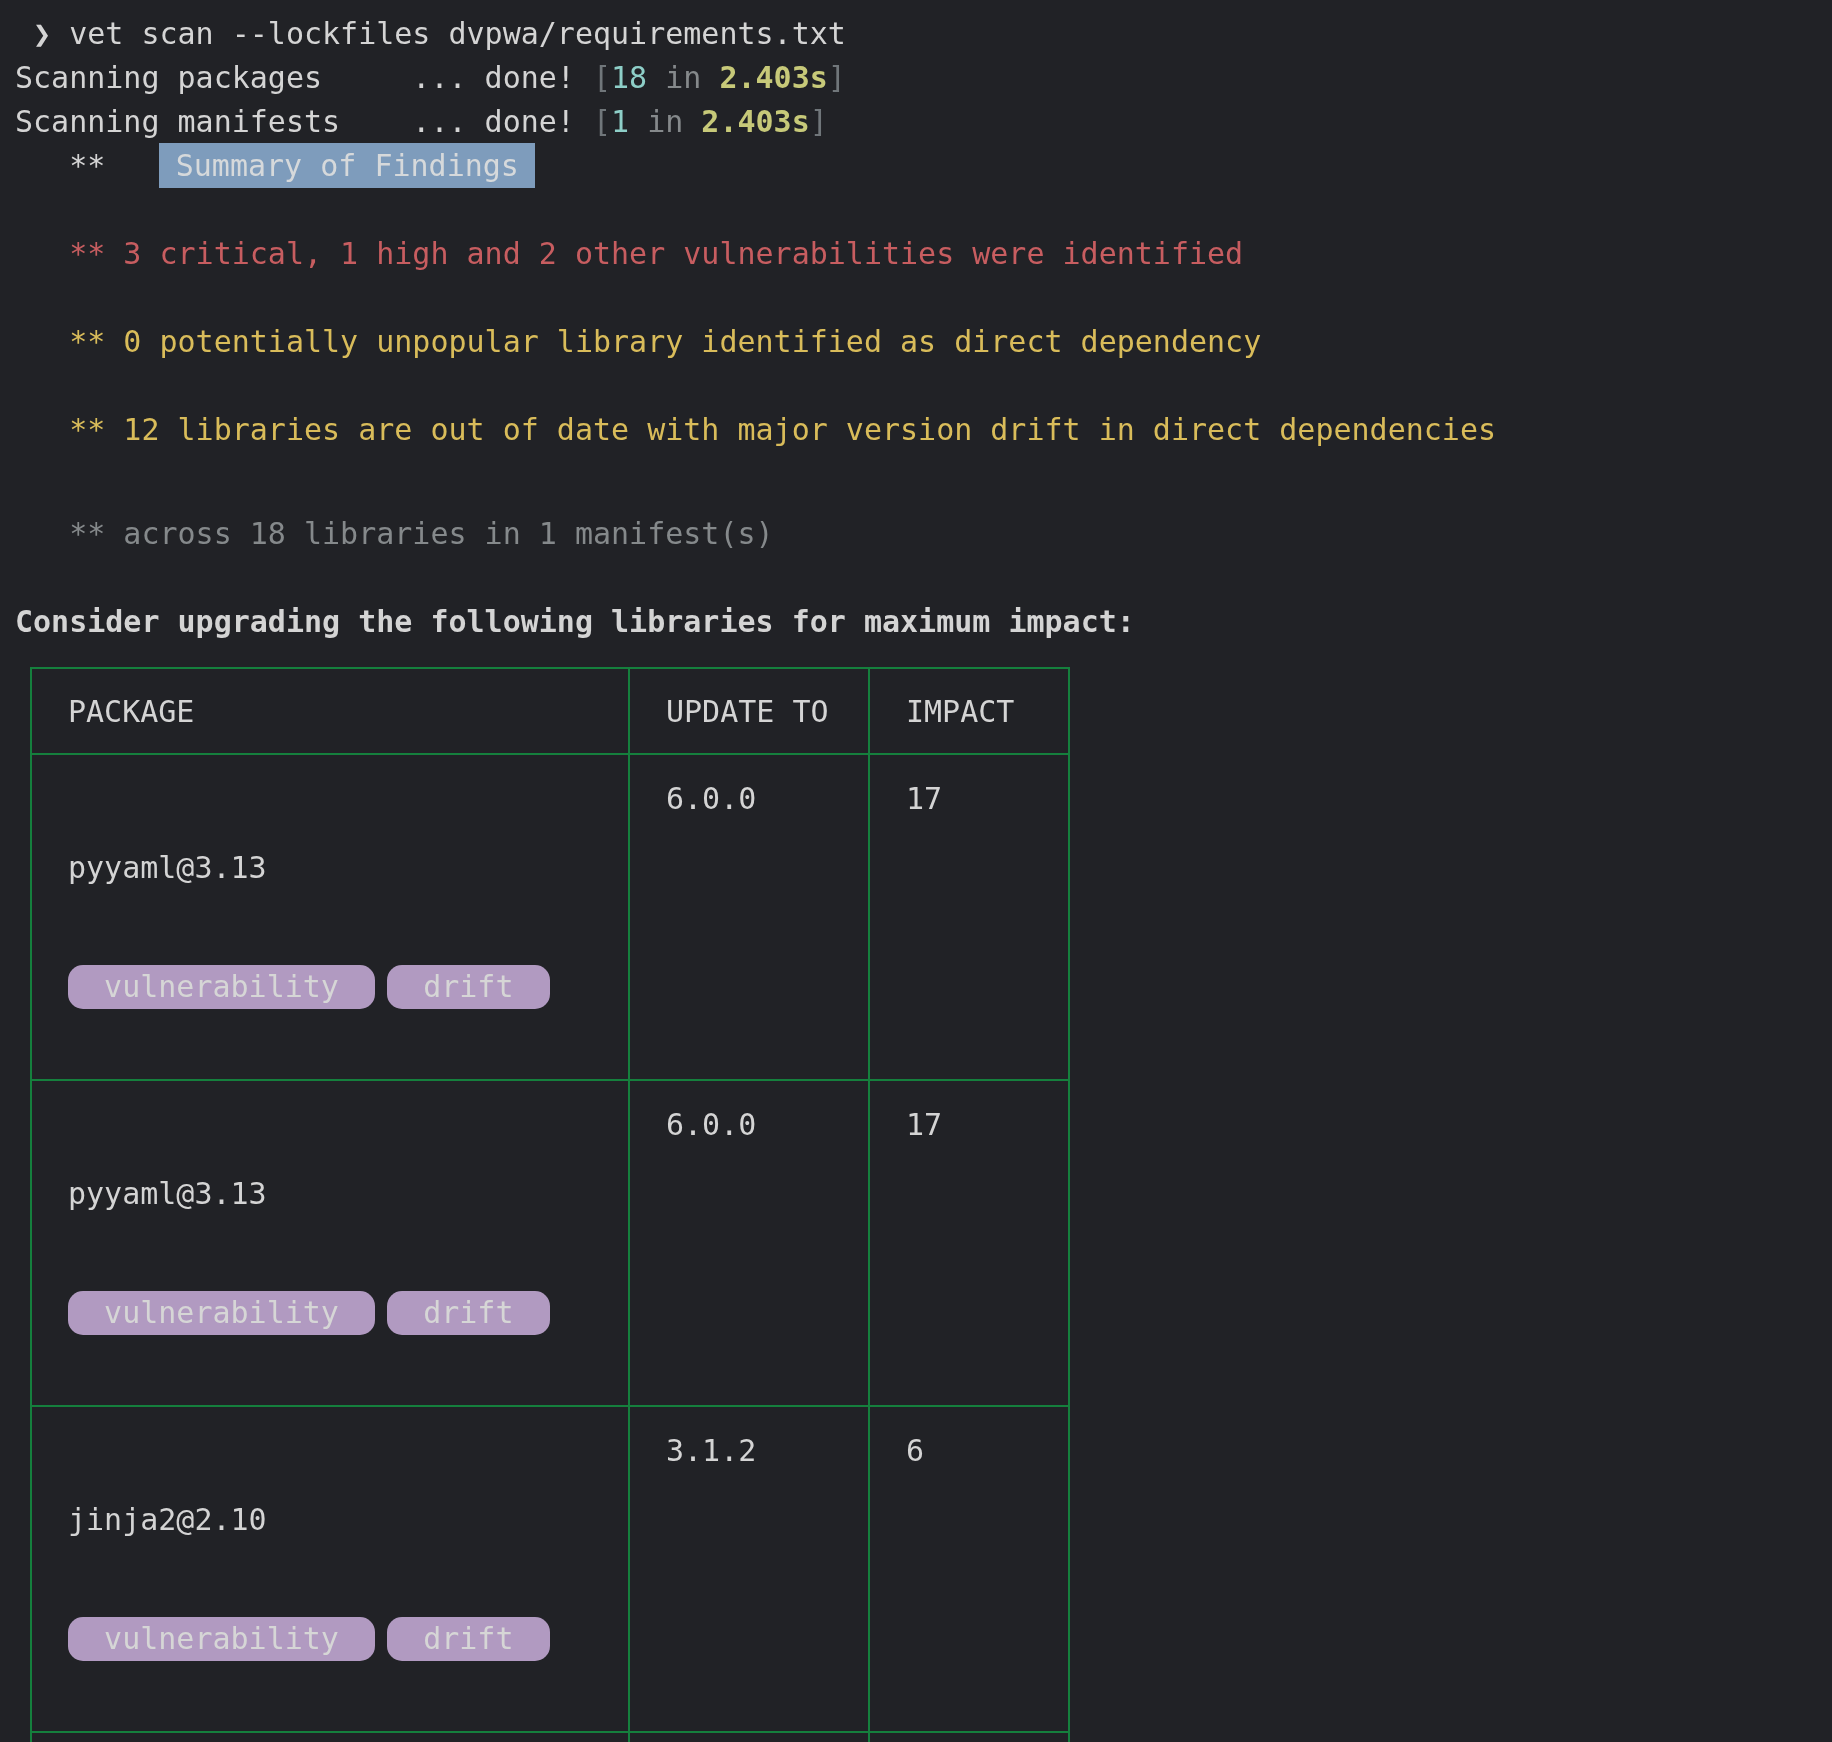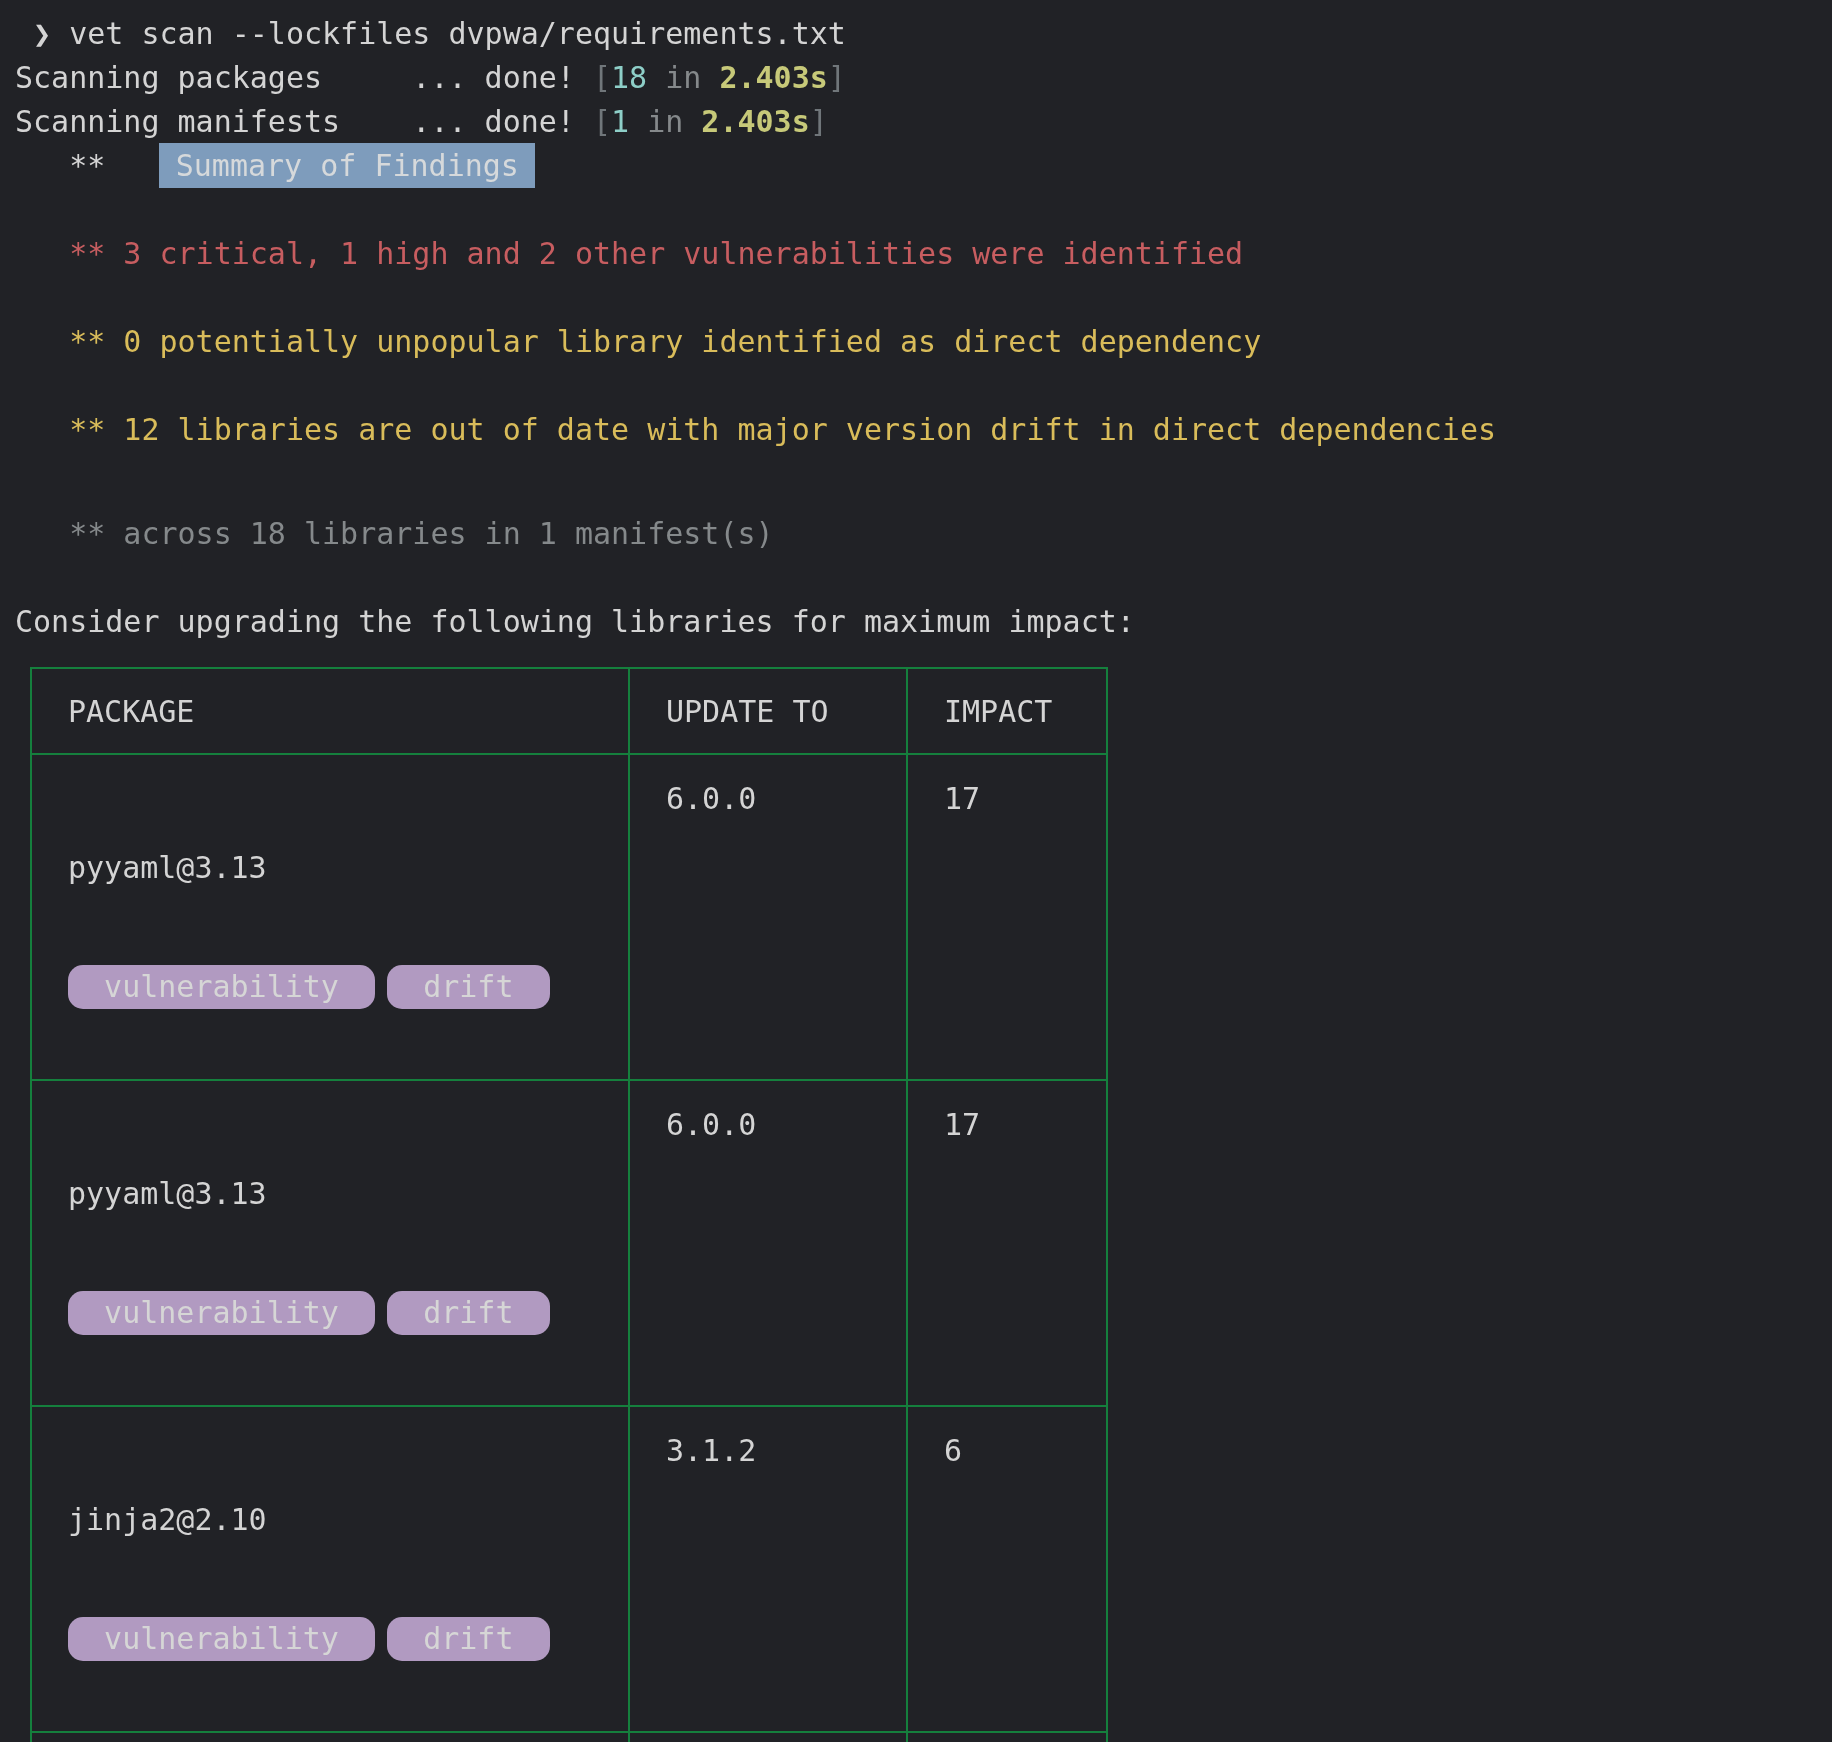--- a/index.html
+++ b/index.html
@@ -6,21 +6,21 @@
   body{
     width:1832px;height:1742px;
     background:#212226;
     font-family:"DejaVu Sans Mono","Liberation Mono",monospace;
     font-size:30px;color:#d4d4d4;
     overflow:hidden;
   }
   .term{padding:12px 0 0 15px;}
   .line{height:44px;line-height:44px;white-space:pre;}
   .blank{height:44px;}
-  .b{font-weight:normal;}
+  .b{font-weight:bold;}
   .ind1{padding-left:1ch;}
   .ind3{padding-left:3ch;}
   .cyan{color:#8ecfc8;}
   .timec{color:#c7c979;font-weight:bold;}
   .gray{color:#85898b;margin-top:16px;}
   .dim{color:#70767a;}
   .red{color:#c75d60;}
   .yellow{color:#d9bc5a;}
   .hl{background:#7e9cbc;color:#d6d9db;padding:5px 0.9ch;}
   .scan-label{display:inline-block;width:22ch;}
@@ -37,21 +37,21 @@
   }
   table.tbl th{
     height:86px;vertical-align:middle;
     padding:0 0 0 36px;
   }
   table.tbl td{
     height:132px;vertical-align:top;
     padding:26px 0 0 36px;
   }
   .col-package{width:598px;}
-  .col-update{width:278px;}
+  .col-update{width:240px;}
   .col-impact{width:200px;}
   .pkg-name{line-height:34px;}
   .badges{margin-top:10px;line-height:44px;}
   .badge{
     display:inline-block;
     background:#b19ac1;color:#d6d6d6;
     padding:0 2ch;margin-right:12px;
     line-height:44px;height:44px;border-radius:15px;
   }
 </style>

